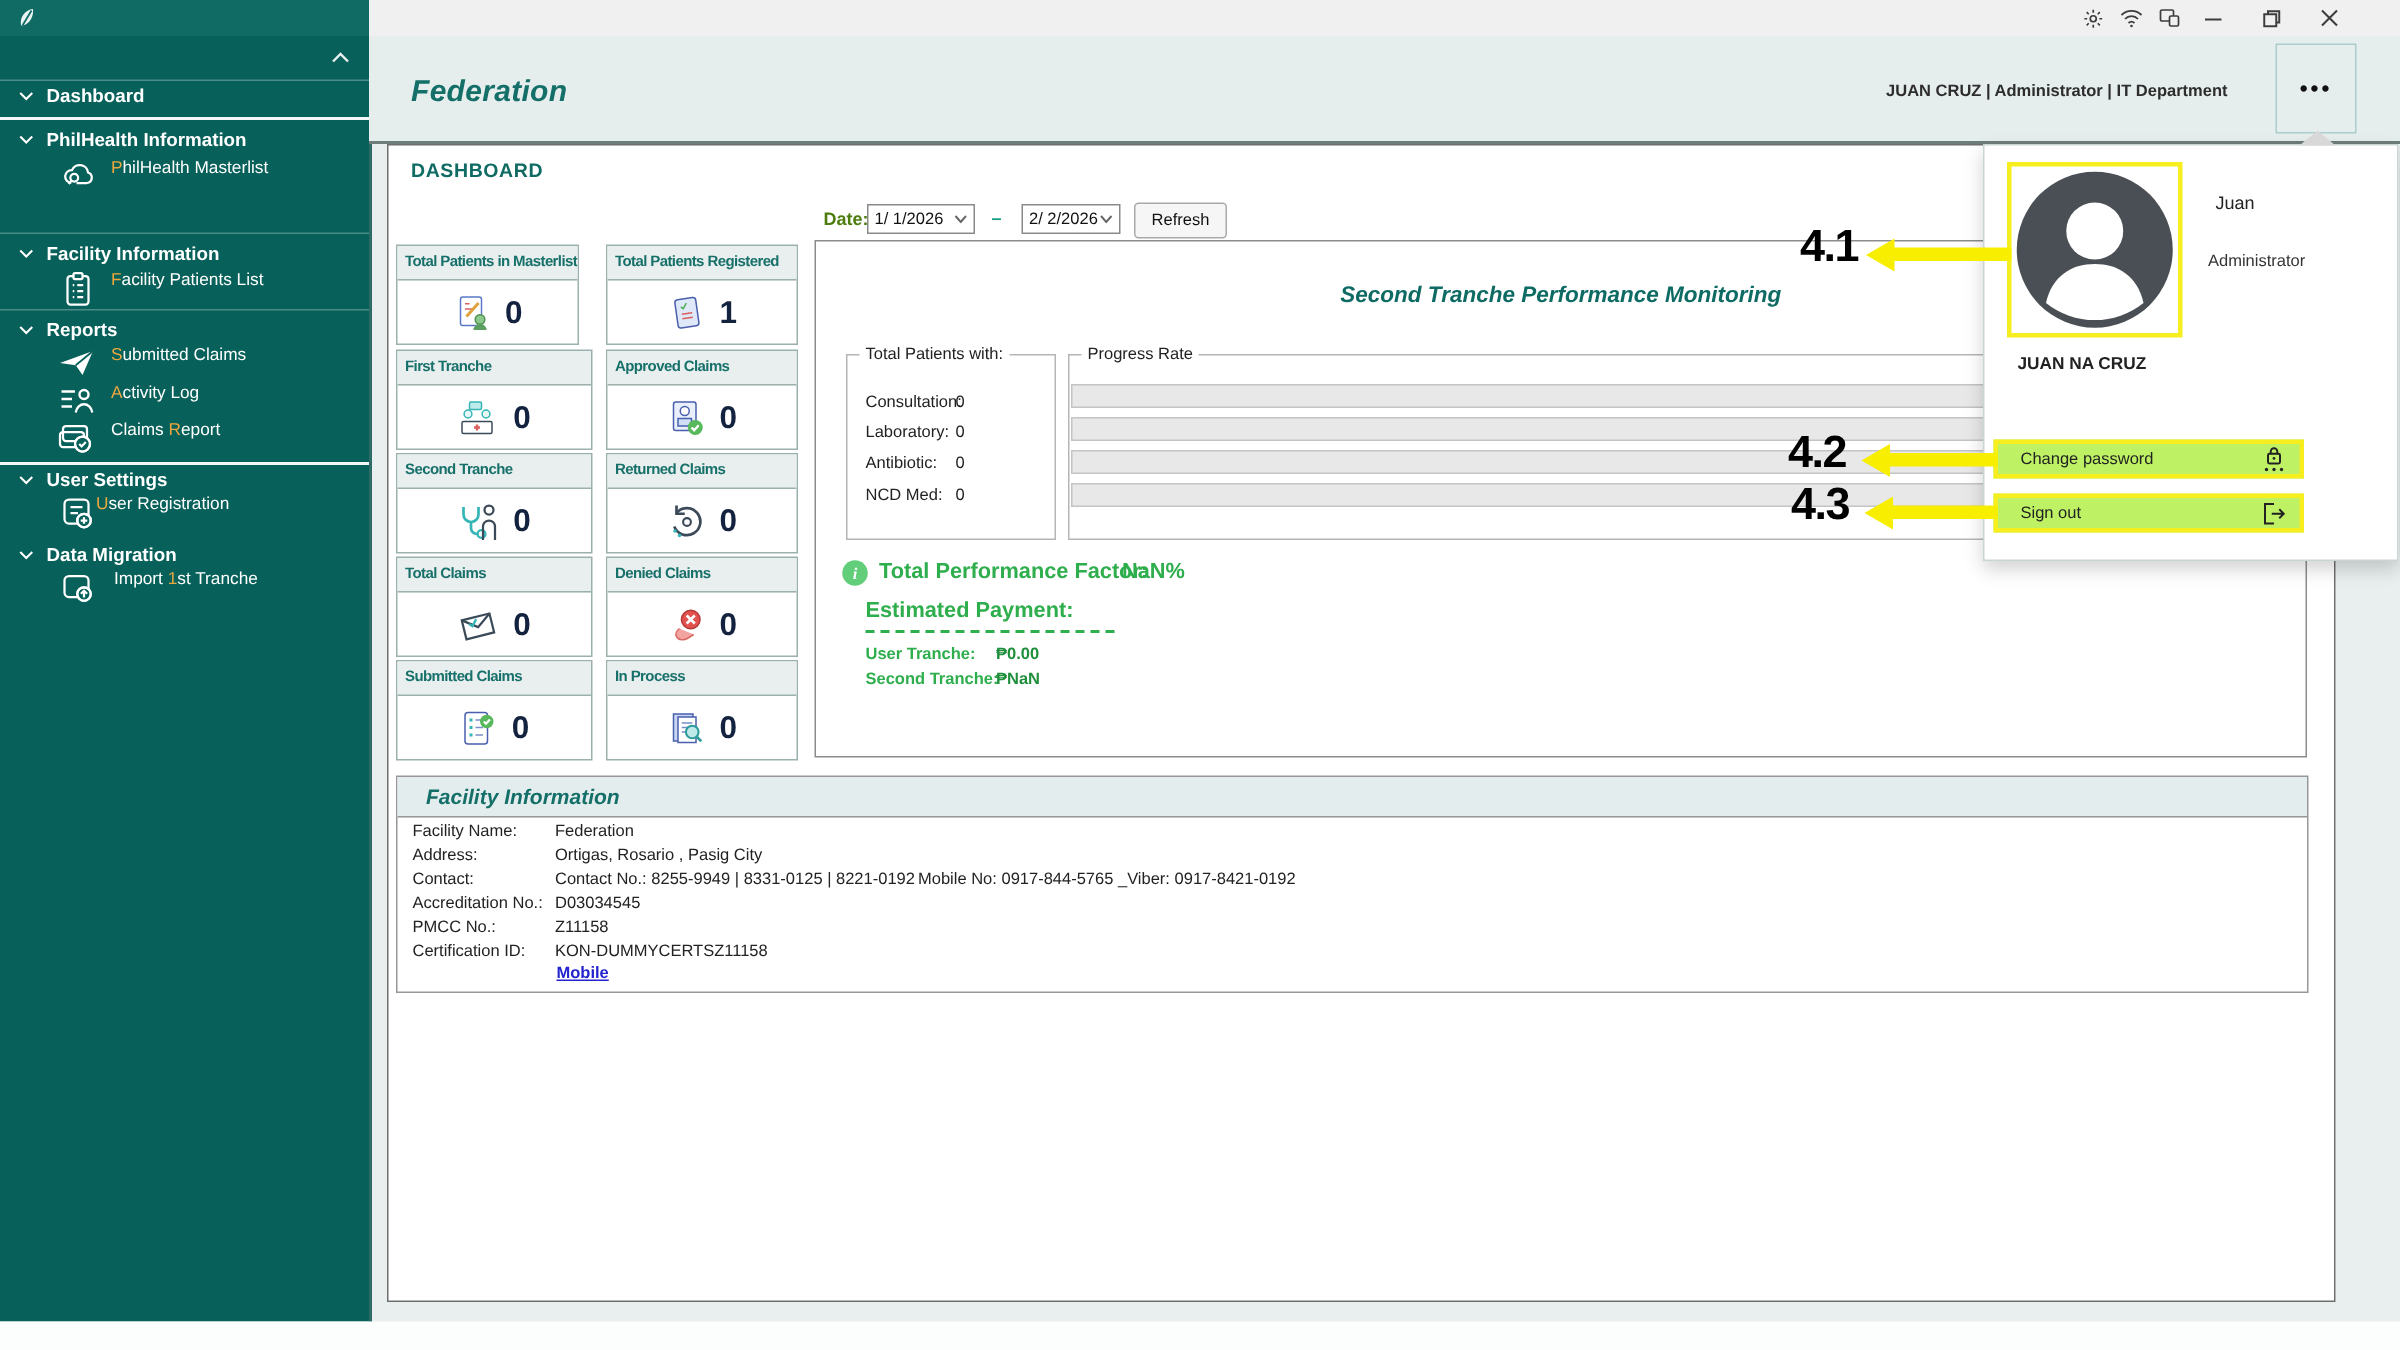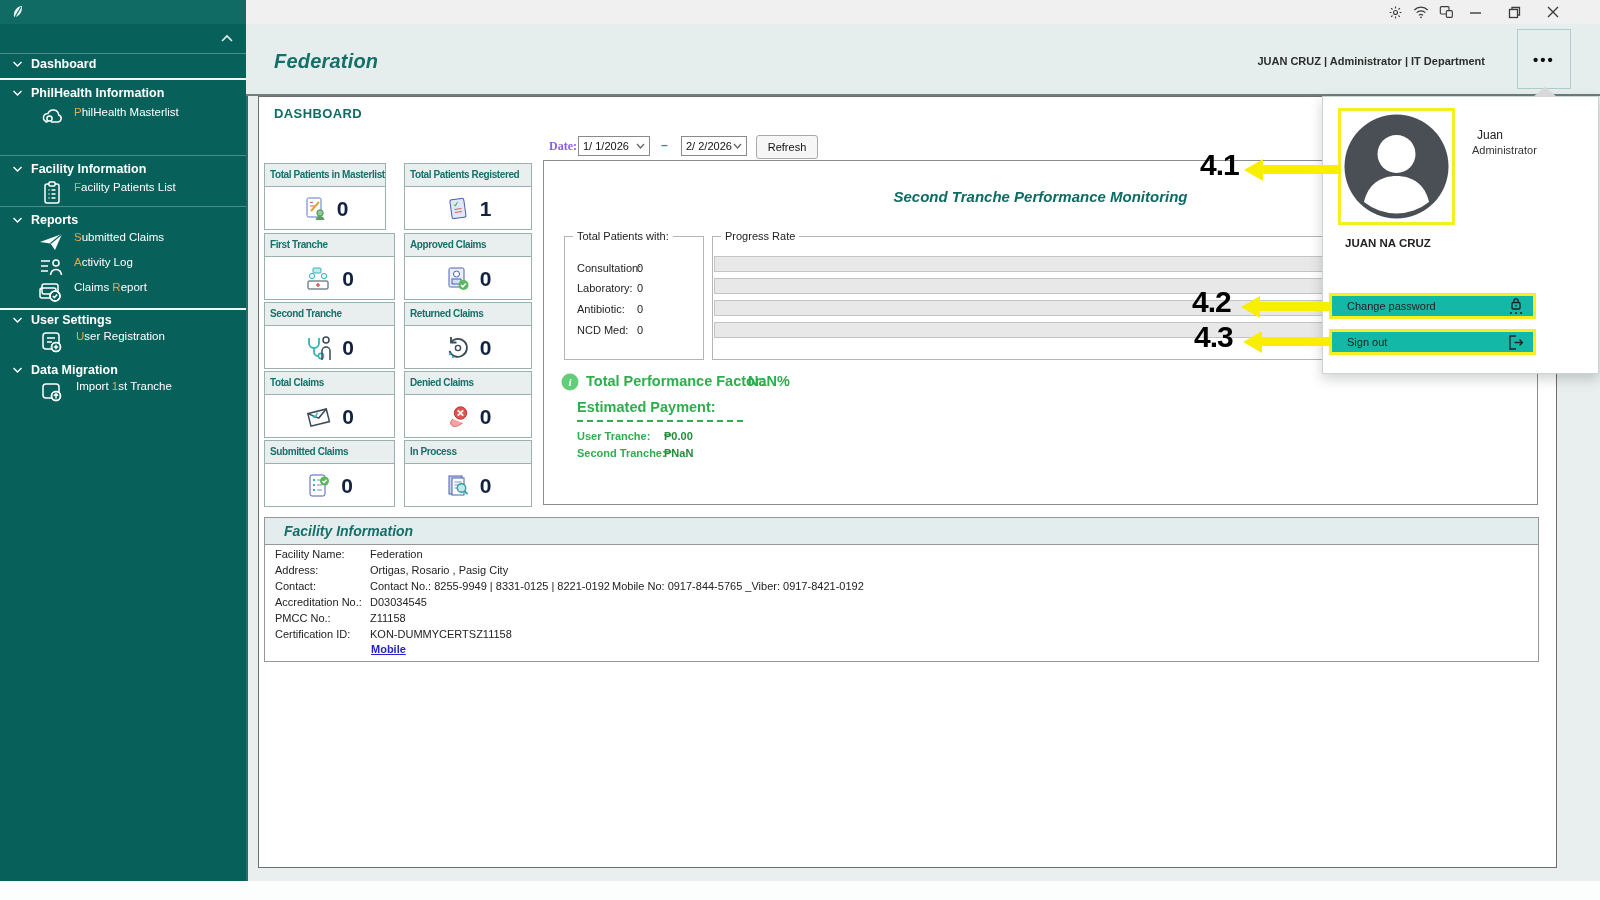--- a/index.html
+++ b/index.html
@@ -25,21 +25,21 @@
   .hot{color:#eda73f;}
   
   .header{left:246px;top:24px;width:1354px;height:70px;background:#e5eeec;border-bottom:2px solid #6d7d7b;}
   .app-title{font-size:20px;font-weight:bold;font-style:italic;color:#156f69;letter-spacing:.2px;}
   .user-info{font-size:11px;font-weight:bold;color:#2d2d2d;}
   .more-btn{width:52px;height:58px;border:1px solid #a9cecb;display:flex;align-items:center;justify-content:center;
     font-size:15px;font-weight:bold;color:#111;letter-spacing:2px;cursor:pointer;}
   
   .main-panel{left:258px;top:96px;width:1299px;height:772px;background:#fff;border:1px solid #6e6e6e;box-sizing:border-box;}
   .page-title{font-size:13px;font-weight:bold;color:#0f6b64;letter-spacing:.4px;}
-  .date-label{font-size:12px;font-weight:bold;color:#8b5cf6;font-family:Liberation Serif, serif;}
+  .date-label{font-size:12px;font-weight:bold;color:#4d7c0f;}
   .sel{height:20px;background:#fff;border:1px solid #8a8a8a;box-sizing:border-box;display:flex;align-items:center;
     font-size:11px;color:#111;padding:0 4px;justify-content:space-between;cursor:pointer;}
   .btn-refresh{width:60px;height:22px;border:1px solid #a9a9a9;border-radius:3px;background:#f6f6f6;
     font-size:11px;color:#111;display:flex;align-items:center;justify-content:center;cursor:pointer;}
   
   .card{border:1px solid #9bb1ad;background:#fff;box-sizing:border-box;height:67px;}
   .card-h{height:22px;line-height:22px;background:#e9efee;border-bottom:1px solid #9bb1ad;
     font-size:10px;font-weight:bold;color:#17706a;padding-left:5px;white-space:nowrap;letter-spacing:-.4px;overflow:hidden;}
   .card-b{height:44px;display:flex;align-items:center;justify-content:center;gap:9px;}
   .card-v{font-size:21px;font-weight:bold;color:#13233f;}
@@ -63,21 +63,21 @@
   
   .flyout{left:1322px;top:96px;width:275px;height:276px;background:#fff;border:1px solid #c9d4d4;
     box-shadow:0 5px 12px rgba(0,0,0,.18);z-index:40;}
   .flyout-caret{left:1533px;top:87px;width:0;height:0;border-left:12px solid transparent;border-right:12px solid transparent;
     border-bottom:10px solid #d8d8d8;z-index:41;}
   .avatar-frame{left:1338px;top:108px;width:117px;height:117px;border:3px solid #f6ee1f;background:#fff;box-sizing:border-box;
     display:flex;align-items:center;justify-content:center;z-index:42;}
   .fly-name{font-size:12px;color:#222;}
   .fly-role{font-size:11px;color:#333;}
   .fly-fullname{font-size:11.5px;font-weight:bold;color:#222;}
-  .fly-btn{width:207px;height:26px;border:3px solid #f6ee1f;background:#14b8a6;box-sizing:border-box;
+  .fly-btn{width:207px;height:26px;border:3px solid #f6ee1f;background:#bef264;box-sizing:border-box;
     display:flex;align-items:center;justify-content:space-between;padding:0 9px 0 15px;cursor:pointer;z-index:42;}
   .fly-btn .t{font-size:11px;color:#222;}
   
   .anno{z-index:50;}
   .anno-num{font-size:30px;font-weight:800;color:#000;letter-spacing:-1px;font-family:"Liberation Sans",sans-serif;}
   .arrow-shaft{height:9px;background:#f7ee00;}
   .arrow-head{width:0;height:0;border-top:11px solid transparent;border-bottom:11px solid transparent;border-right:19px solid #f7ee00;}
   .bottom-strip{left:0;top:881px;width:1600px;height:19px;background:#fcfdfd;}
   svg{display:block;}
 </style>
@@ -229,21 +229,21 @@
   <div class="a side-div bright" style="top:284px"></div>
 
   <div class="a sec-head" style="left:12px;top:286px;height:20px">
     <span class="chev">
         <svg width="11" height="8" viewBox="0 0 11 8" fill="none" stroke="#fff" stroke-width="1.4">
           <path d="M1.5 2l4 4 4-4"></path>
         </svg>
       </span>
     <span>User Settings</span>
   </div>
-  <div class="a side-item" style="left:40px;top:306px;height:28px;gap:12px">
+  <div class="a side-item" style="left:40px;top:306px;height:28px;">
     <span>
       <svg width="24" height="24" viewBox="0 0 24 24" fill="none" stroke="#fff" stroke-width="1.5">
           <rect x="3" y="3" width="16" height="16" rx="3"></rect>
           <path d="M7 8h8M7 12h5"></path>
           <circle cx="16" cy="17" r="4.5" fill="#07605a"></circle>
           <circle cx="16" cy="17" r="4.5"></circle>
           <path d="M16 14.8v4.4M13.8 17h4.4"></path>
         </svg>
     </span>
     <span class="lbl"><span class="hot">U</span><span>ser Registration</span></span>
@@ -505,21 +505,21 @@
 <div class="a flyout-caret"></div>
 <div class="a flyout"></div>
 <div class="a avatar-frame">
   <svg width="105" height="105" viewBox="0 0 105 105">
     <circle cx="52.5" cy="52.5" r="52" fill="#4a4f55"></circle>
     <circle cx="52.5" cy="40" r="19" fill="#fff"></circle>
     <path d="M20 88c4-18 17-26 32.5-26S81 70 85 88a52 52 0 0 1-65 0z" fill="#fff"></path>
   </svg>
 </div>
 <div class="a fly-name" style="left:1477px;top:128px;z-index:42">Juan</div>
-<div class="a fly-role" style="left:1472px;top:144px;z-index:42">Administrator</div>
+<div class="a fly-role" style="left:1472px;top:168px;z-index:42">Administrator</div>
 <div class="a fly-fullname" style="left:1345px;top:237px;z-index:42">JUAN NA CRUZ</div>
 <div class="a fly-btn" style="left:1329px;top:293px">
   <span class="t">Change password</span>
   <span>
     <svg width="16" height="18" viewBox="0 0 16 18" fill="none" stroke="#222" stroke-width="1.3">
         <rect x="4" y="5.5" width="8" height="6.5" rx="1"></rect>
         <path d="M5.8 5.5V4a2.2 2.2 0 0 1 4.4 0v1.5"></path>
         <circle cx="8" cy="8.6" r=".9" fill="#222" stroke="none"></circle>
         <circle cx="3" cy="16" r="1.1" fill="#222" stroke="none"></circle>
         <circle cx="8" cy="16" r="1.1" fill="#222" stroke="none"></circle>

